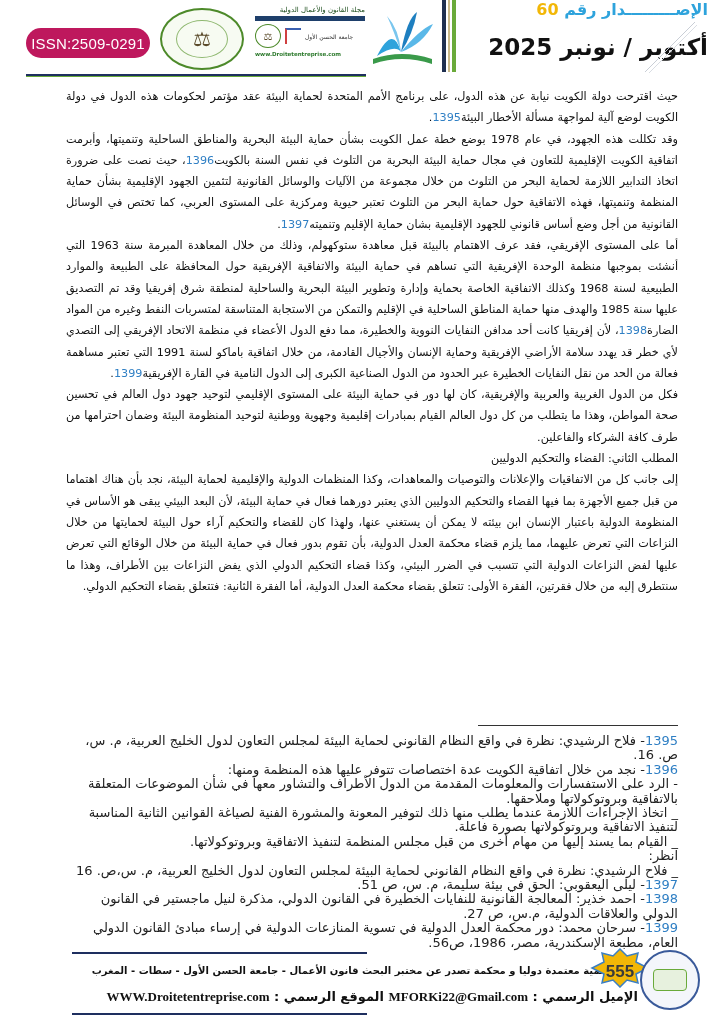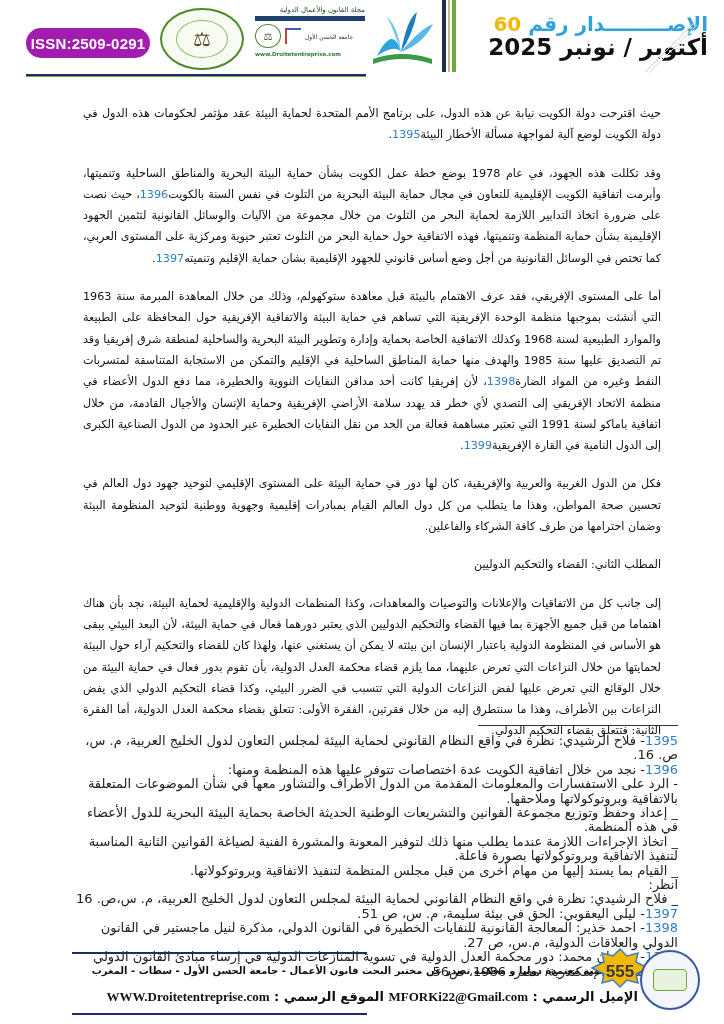--- a/index.html
+++ b/index.html
@@ -3,22 +3,22 @@
   <meta charset="utf-8">
   <style>
     * { box-sizing: border-box; margin: 0; padding: 0; }
     html, body { width: 724px; height: 1024px; background: #ffffff; overflow: hidden; }
     body { position: relative; font-family: "DejaVu Sans", sans-serif; color: #111; }
 
     
     .header { position: absolute; left: 0; top: 0; width: 724px; height: 80px; }
     .issn {
       position: absolute; left: 26px; top: 28px; width: 124px; height: 30px;
-      background: #a21caf; border-radius: 15px; color: #fff;
-      font-family: "Liberation Sans", sans-serif; font-size: 15px; font-weight: bold;
+      background: #be185d; border-radius: 15px; color: #fff;
+      font-family: "Liberation Sans", sans-serif; font-size: 15px; font-weight: normal;
       display: flex; align-items: center; justify-content: center; letter-spacing: 0.2px;
     }
     .lab-logo {
       position: absolute; left: 160px; top: 8px; width: 84px; height: 62px;
       border: 2px solid #4d8a2a; border-radius: 50%; background: #f7fbf2;
       display: flex; align-items: center; justify-content: center;
     }
     .lab-logo .inner { width: 52px; height: 38px; border: 1px solid #8fb870; border-radius: 50%;
       display: flex; align-items: center; justify-content: center; font-size: 20px; color: #5a4a2a; }
     .journal-banner { position: absolute; left: 255px; top: 6px; width: 110px; height: 60px; }
@@ -30,41 +30,41 @@
     .journal-banner .uni { font-size: 6px; color: #333; direction: rtl; }
     .journal-banner .uni-mark { width: 16px; height: 16px; border-top: 2px solid #3a60b0; border-left: 2px solid #d04040; }
     .journal-banner .jurl { font-size: 5.5px; color: #2d7a2d; margin-top: 3px; font-weight: bold; }
     .book-logo { position: absolute; left: 365px; top: 4px; width: 75px; height: 68px; }
     .vbars { position: absolute; left: 442px; top: 0; width: 14px; height: 72px; display: flex; gap: 2px; }
     .vbars span { display: block; height: 100%; }
     .vbars .b1 { width: 4px; background: #1e2f4f; }
     .vbars .b2 { width: 2px; background: #c8b88a; }
     .vbars .b3 { width: 4px; background: #6aaa3a; }
     .issue-label {
-      position: absolute; right: 16px; top: 12px; direction: rtl;
-      font-family: "DejaVu Sans", sans-serif; font-weight: bold; font-size: 20px; color: #2ea3dc;
+      position: absolute; right: 16px; top: 0; direction: rtl;
+      font-family: "DejaVu Sans", sans-serif; font-weight: bold; font-size: 16px; color: #2ea3dc;
     }
     .issue-label .num { color: #f2b707; }
     .issue-date {
       position: absolute; right: 16px; top: 34px; direction: rtl;
       font-family: "DejaVu Sans", sans-serif; font-weight: bold; font-size: 23px; color: #111;
     }
     .diag-lines { position: absolute; left: 640px; top: 20px; width: 60px; height: 55px; }
     .header-rule {
       position: absolute; left: 26px; top: 74px; width: 340px; height: 3px;
       background: #1e2f5f; border-bottom: 1px solid #6aaa3a;
     }
 
     
     .content {
       position: absolute; left: 66px; top: 86px; width: 612px;
       direction: rtl; text-align: justify;
       font-family: "DejaVu Sans", sans-serif; font-size: 11.2px; line-height: 21.3px; color: #111;
     }
-    .content p { margin: 17px; }
+    .content p { margin: 0; }
     .fnref { color: #2f7fc4; }
     .section-title { font-weight: normal; }
 
     
     .fn-rule { position: absolute; left: 478px; top: 725px; width: 200px; height: 1px; background: #333; }
     .footnotes {
       position: absolute; left: 66px; top: 734px; width: 612px; direction: rtl; text-align: right;
       font-family: "DejaVu Sans", sans-serif; font-size: 13px; line-height: 14.4px; color: #222;
     }
     .footnotes .fn-num { color: #2f7fc4; }
@@ -158,21 +158,20 @@
   </p>
   <p class="section-title">المطلب الثاني: القضاء والتحكيم الدوليين</p>
   <p>إلى جانب كل من الاتفاقيات والإعلانات والتوصيات والمعاهدات، وكذا المنظمات الدولية والإقليمية لحماية البيئة، نجد بأن هناك اهتماما من قبل جميع الأجهزة بما فيها القضاء والتحكيم الدوليين الذي يعتبر دورهما فعال في حماية البيئة، لأن البعد البيئي يبقى هو الأساس في المنظومة الدولية باعتبار الإنسان ابن بيئته لا يمكن أن يستغني عنها، ولهذا كان للقضاء والتحكيم آراء حول البيئة لحمايتها من خلال النزاعات التي تعرض عليهما، مما يلزم قضاء محكمة العدل الدولية، بأن تقوم بدور فعال في حماية البيئة من خلال الوقائع التي تعرض عليها لفض النزاعات الدولية التي تتسبب في الضرر البيئي، وكذا قضاء التحكيم الدولي الذي يفض النزاعات بين الأطراف، وهذا ما سنتطرق إليه من خلال فقرتين، الفقرة الأولى: تتعلق بقضاء محكمة العدل الدولية، أما الفقرة الثانية: فتتعلق بقضاء التحكيم الدولي.</p>
 </div>
 
 <div class="fn-rule"></div>
 <div class="footnotes">
   <div><span class="fn-num">1395</span><span>- فلاح الرشيدي: نظرة في واقع النظام القانوني لحماية البيئة لمجلس التعاون لدول الخليج العربية، م. س، ص. 16.</span></div>
   <div><span class="fn-num">1396</span><span>- نجد من خلال اتفاقية الكويت عدة اختصاصات تتوفر عليها هذه المنظمة ومنها:</span></div>
   <div>- الرد على الاستفسارات والمعلومات المقدمة من الدول الأطراف والتشاور معها في شأن الموضوعات المتعلقة بالاتفاقية وبروتوكولاتها وملاحقها.</div>
-  <div>_ إعداد وحفظ وتوزيع مجموعة القوانين والتشريعات الوطنية الحديثة الخاصة بحماية البيئة البحرية للدول الأعضاء في هذه المنظمة.</div>
   <div>_ اتخاذ الإجراءات اللازمة عندما يطلب منها ذلك لتوفير المعونة والمشورة الفنية لصياغة القوانين الثانية المناسبة لتنفيذ الاتفاقية وبروتوكولاتها بصورة فاعلة.</div>
   <div>_ القيام بما يسند إليها من مهام أخرى من قبل مجلس المنظمة لتنفيذ الاتفاقية وبروتوكولاتها.</div>
   <div>انظر:</div>
   <div>_ فلاح الرشيدي: نظرة في واقع النظام القانوني لحماية البيئة لمجلس التعاون لدول الخليج العربية، م. س،ص. 16</div>
   <div><span class="fn-num">1397</span><span>- ليلى اليعقوبي: الحق في بيئة سليمة، م. س، ص 51.</span></div>
   <div><span class="fn-num">1398</span><span>- احمد خذير: المعالجة القانونية للنفايات الخطيرة في القانون الدولي، مذكرة لنيل ماجستير في القانون الدولي والعلاقات الدولية، م.س، ص 27.</span></div>
   <div><span class="fn-num">1399</span><span>- سرحان محمد: دور محكمة العدل الدولية في تسوية المنازعات الدولية في إرساء مبادئ القانون الدولي العام، مطبعة الإسكندرية، مصر، 1986، ص56.</span></div>
 </div>
 
 <div class="footer-rule-top"></div>

